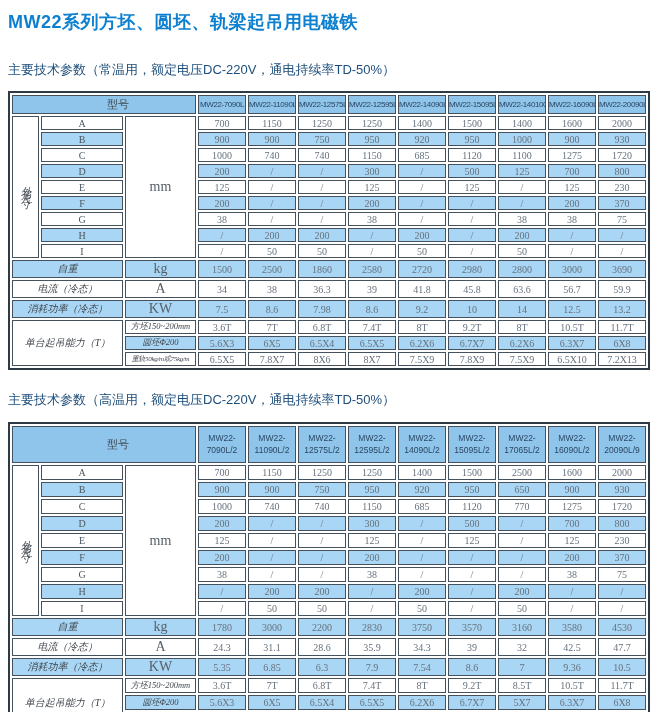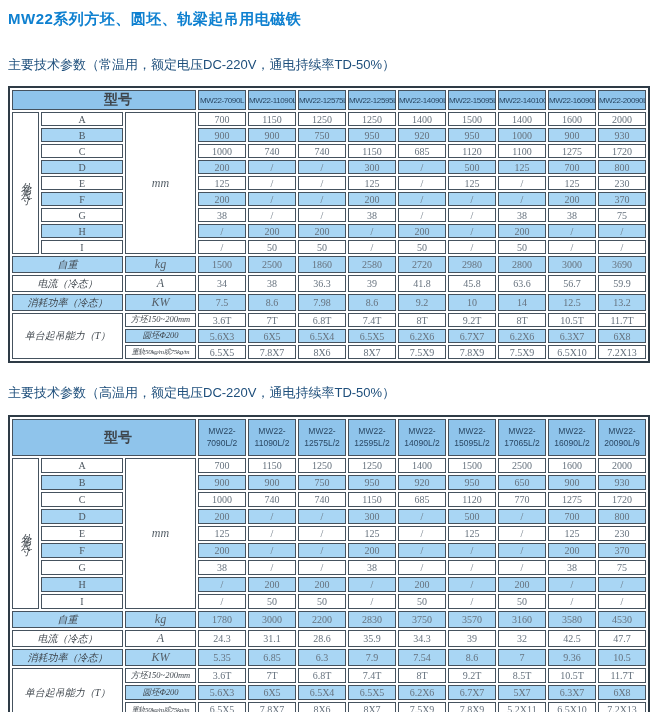--- a/index.html
+++ b/index.html
@@ -4,42 +4,42 @@
 <style>
   :root{
     --title:#0e80d0; --subtitle:#1d4e7b;
     --headfill:#8fc4eb; --altfill:#a9d6f4;
     --cellborder:#45525e; --tableborder:#2e3b46;
     --valtext:#66727e; --lbltext:#3f464d; --modeltext:#2a4763;
   }
   *{margin:0;padding:0;box-sizing:border-box;}
   html,body{background:#fff;}
   body{width:658px;height:712px;overflow:hidden;padding:8px;font-family:"Liberation Sans",sans-serif;}
-  h1.title{font-size:15px;font-weight:bold;color:var(--title);margin:2px 0 0 0;letter-spacing:.5px;}
+  h1.title{font-size:18px;font-weight:bold;color:var(--title);margin:2px 0 0 0;letter-spacing:.5px;}
   p.subtitle{font-size:13px;color:var(--subtitle);margin:0;}
   p.sub1{margin-top:27px;margin-bottom:12px;}
   p.sub2{margin-top:21px;margin-bottom:13px;}
   table.spec-table{
     width:642px;table-layout:fixed;
     border-collapse:separate;border-spacing:2px;
     border:2px solid var(--tableborder);background:#fff;
   }
   td,th{border:1px solid var(--cellborder);background:#fff;text-align:center;vertical-align:middle;
         overflow:hidden;padding:0;font-weight:normal;}
   .b{background:var(--altfill);}
   .head{background:var(--headfill);}
   .t1 td,.t1 th{height:14px;}
   .t1 th.head{height:19px;}
   .t2 td,.t2 th{height:15px;}
   .t2 th.head{height:37px;}
   .lbl{font-family:"Liberation Serif",serif;font-style:italic;font-size:10px;color:var(--lbltext);}
-  th.lbl{font-style:normal;font-weight:bold;font-size:14px;padding-left:28px;}
+  th.lbl{font-style:normal;font-weight:normal;font-size:11px;padding-left:28px;}
   .vert{writing-mode:vertical-rl;text-orientation:upright;letter-spacing:4px;padding:4px 0;}
   .letter{font-family:"Liberation Serif",serif;font-size:10px;color:#4c565f;}
-  .unit{font-family:"Liberation Serif",serif;font-size:12px;color:#555f68;font-style:italic;}
+  .unit{font-family:"Liberation Serif",serif;font-size:14px;color:#555f68;}
   .val{font-family:"Liberation Serif",serif;font-size:10px;color:var(--valtext);}
   .model{font-family:"Liberation Sans",sans-serif;color:var(--modeltext);}
   .t1 .model{font-size:8px;white-space:nowrap;letter-spacing:-.4px;}
   .t2 .model{font-size:8.5px;line-height:1.3;}
   .sublbl{font-family:"Liberation Serif",serif;font-style:italic;font-size:8.5px;color:var(--lbltext);white-space:nowrap;}
   .sublbl.tiny{font-size:7px;letter-spacing:-.3px;margin-left:8px;}
 </style>
 </head>
 <body>
 

